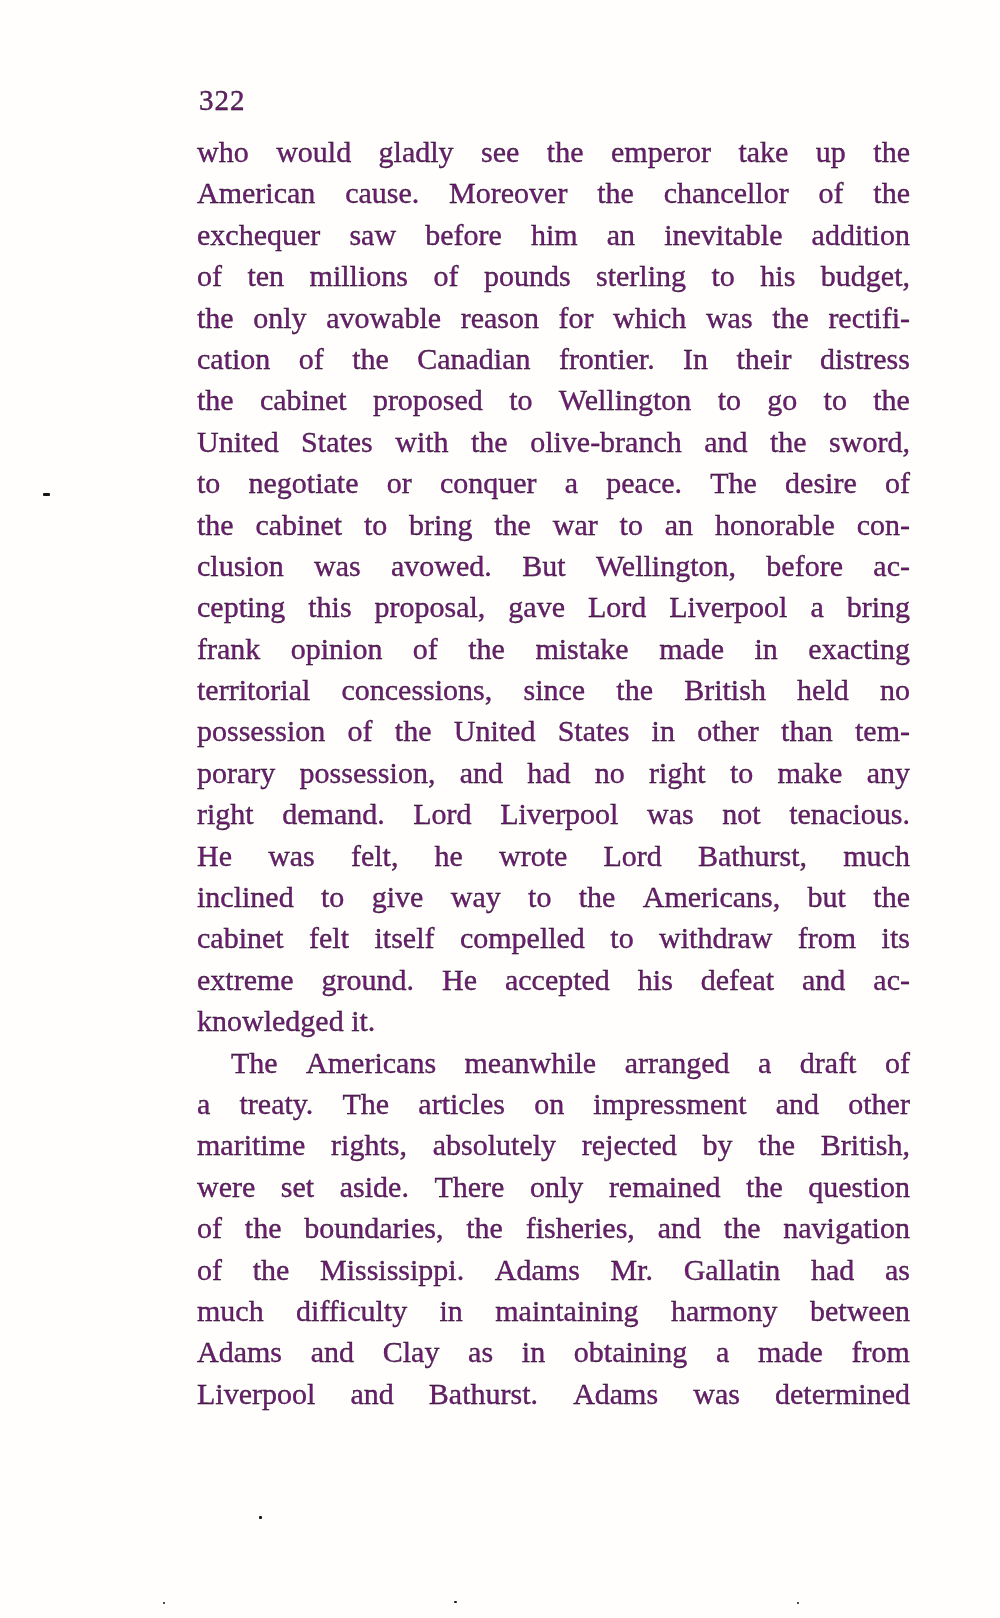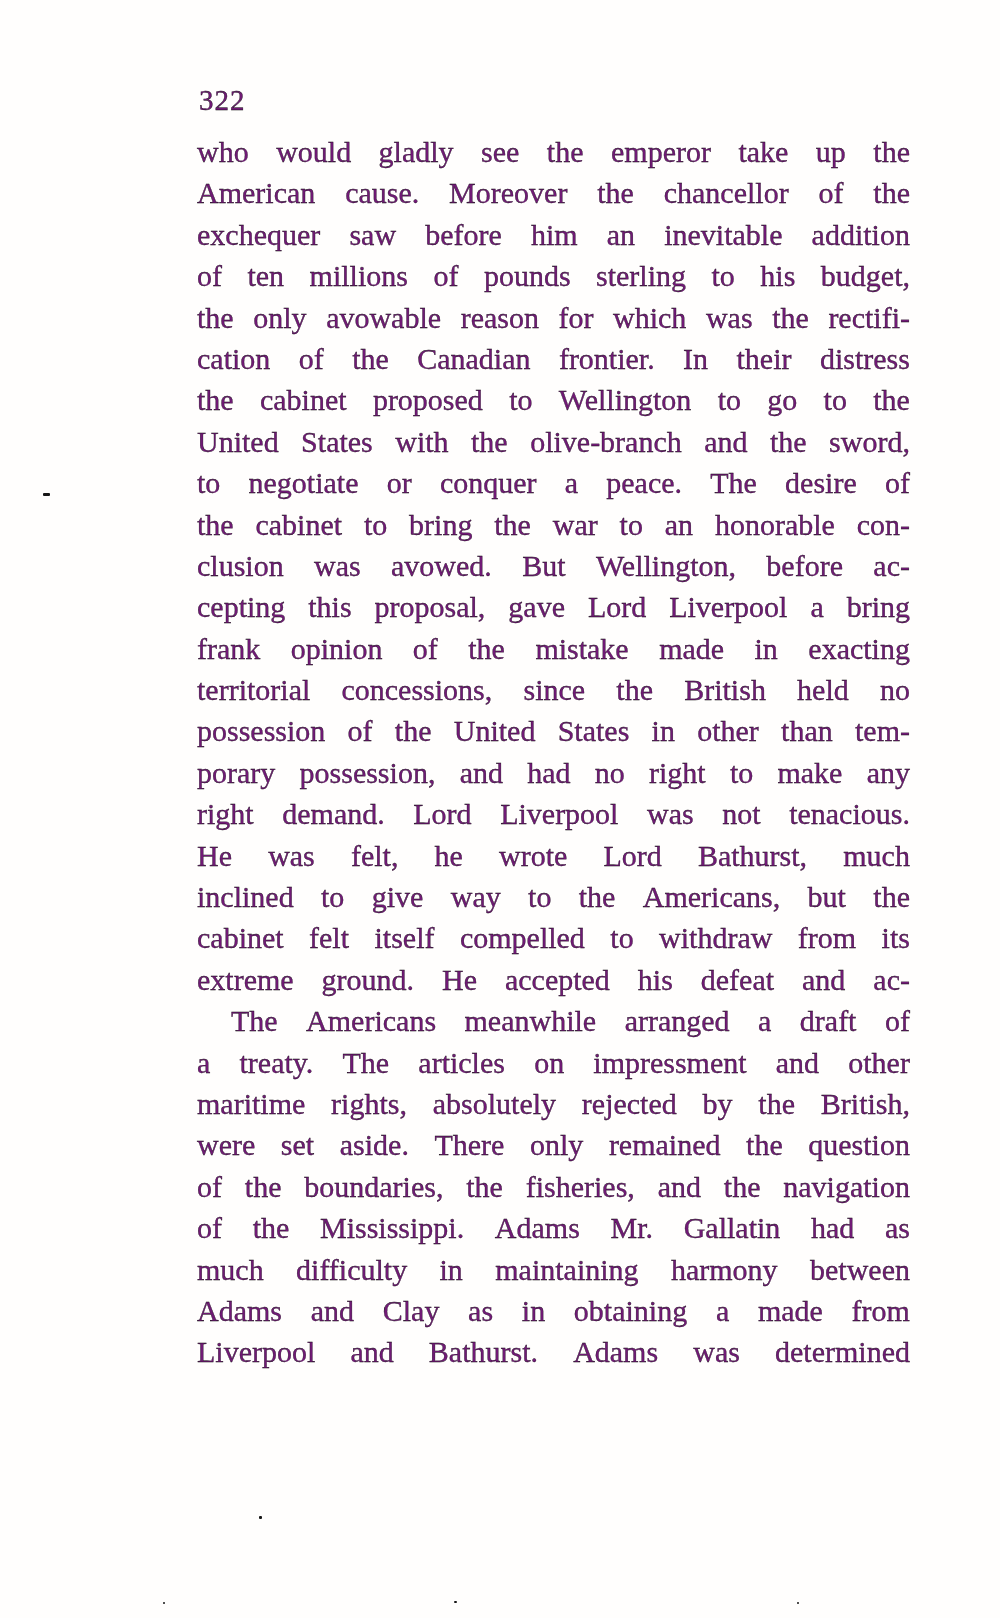--- a/index.html
+++ b/index.html
@@ -284,20 +284,21 @@
       <div class="line j">
         <span>extreme</span>
         <span>ground.</span>
         <span>He</span>
         <span>accepted</span>
         <span>his</span>
         <span>defeat</span>
         <span>and</span>
         <span>ac-</span>
       </div>
+      <div class="line">knowledged it.</div>
       <div class="line j indent">
         <span>The</span>
         <span>Americans</span>
         <span>meanwhile</span>
         <span>arranged</span>
         <span>a</span>
         <span>draft</span>
         <span>of</span>
       </div>
       <div class="line j">

